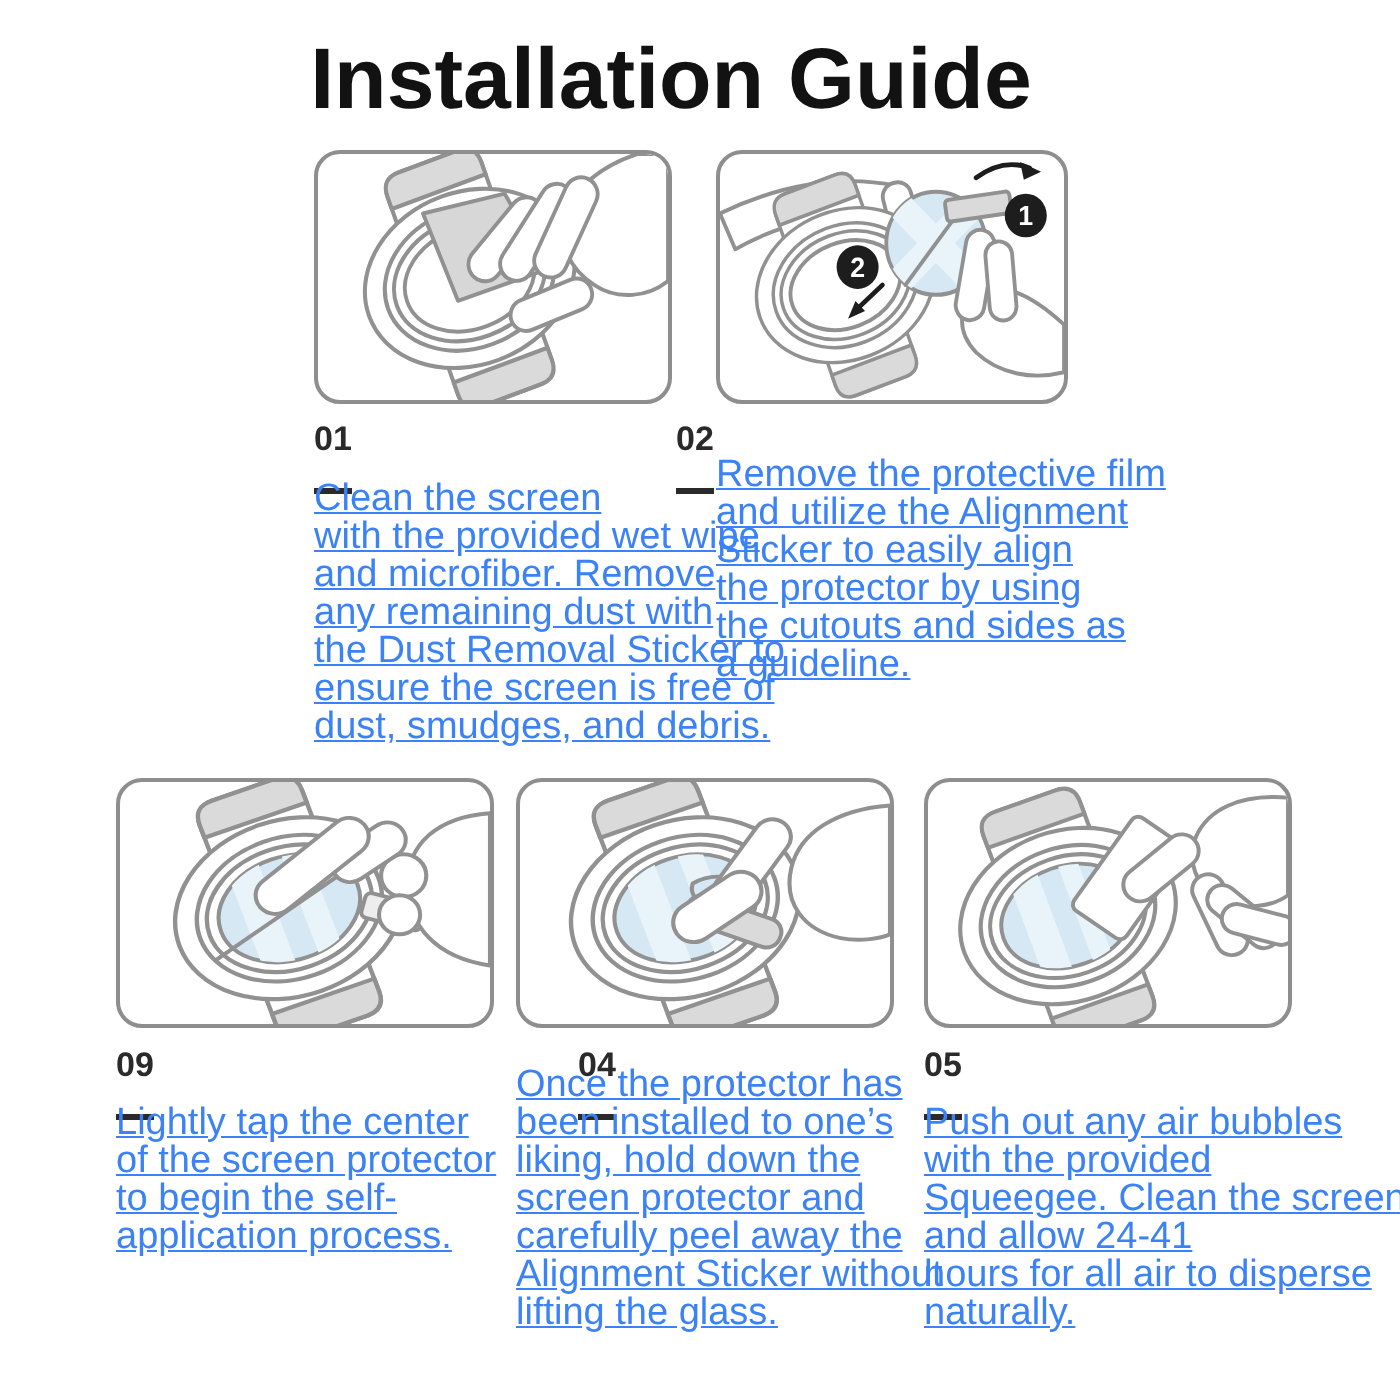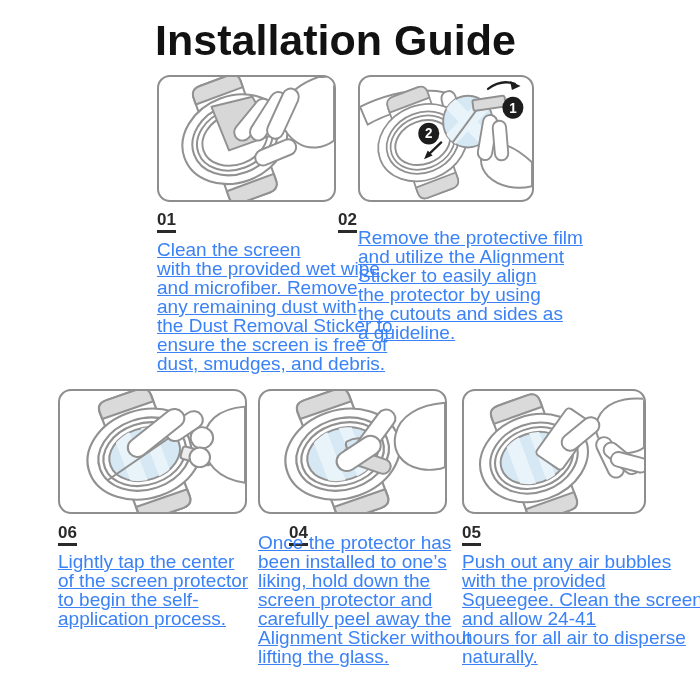--- a/index.html
+++ b/index.html
@@ -11,21 +11,21 @@
     position:absolute;top:16px;left:0;width:671px;text-align:center;
     font-size:43px;font-weight:bold;color:#121212;letter-spacing:0px;
   }
   .fig{
     position:absolute;border:2px solid #8e8e8e;border-radius:13px;
     background:#fff;overflow:hidden;
   }
   .fig svg{display:block;width:100%;height:100%;}
   .num{
     position:absolute;font-size:17px;font-weight:bold;color:#2a2a2a;
-    border-bottom:3px solid #2a2a2a;padding-bottom:2px;line-height:17px;
+    border-bottom:3px solid #2a2a2a;padding-bottom:16px;line-height:17px;
   }
   .txt{
     position:absolute;font-size:19px;line-height:19px;color:#3b82f6;
     white-space:pre;
     text-decoration:underline;
   }
   
   #f1{left:157px;top:75px;width:175px;height:123px;}
   #f2{left:358px;top:75px;width:172px;height:123px;}
   #f3{left:58px;top:389px;width:185px;height:121px;}
@@ -205,21 +205,21 @@
       <rect x="150" y="48" width="15" height="42" rx="7.5" transform="rotate(-50 157.5 69)"></rect>
       <rect x="158" y="54" width="15" height="38" rx="7.5" transform="rotate(-75 165.5 73)"></rect>
       <rect x="108" y="22" width="17" height="44" rx="8.5" transform="rotate(50 116.5 44)"></rect>
     </g>
   </g>
 </svg>
 </div>
 
 <div class="num" id="n1">01</div>
 <div class="num" id="n2">02</div>
-<div class="num" id="n3">06</div>
+<div class="num" id="n3">09</div>
 <div class="num" id="n4">04</div>
 <div class="num" id="n5">05</div>
 
 <div class="txt" id="t1">Clean the screen
 with the provided wet wipe
 and microfiber. Remove
 any remaining dust with
 the Dust Removal Sticker to
 ensure the screen is free of
 dust, smudges, and debris.</div>

